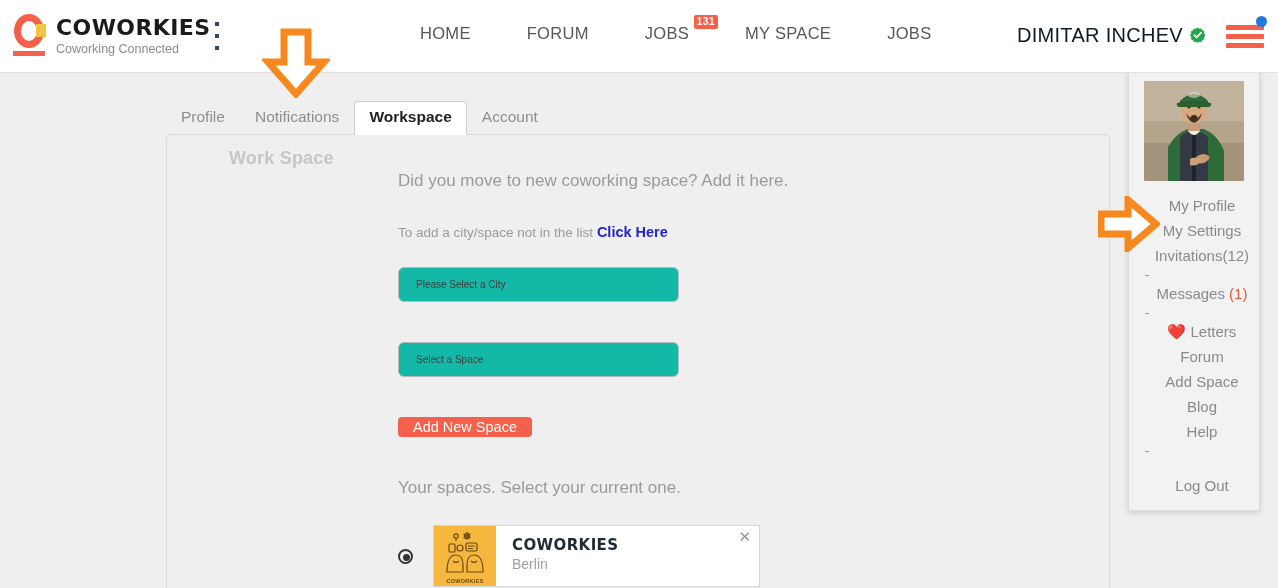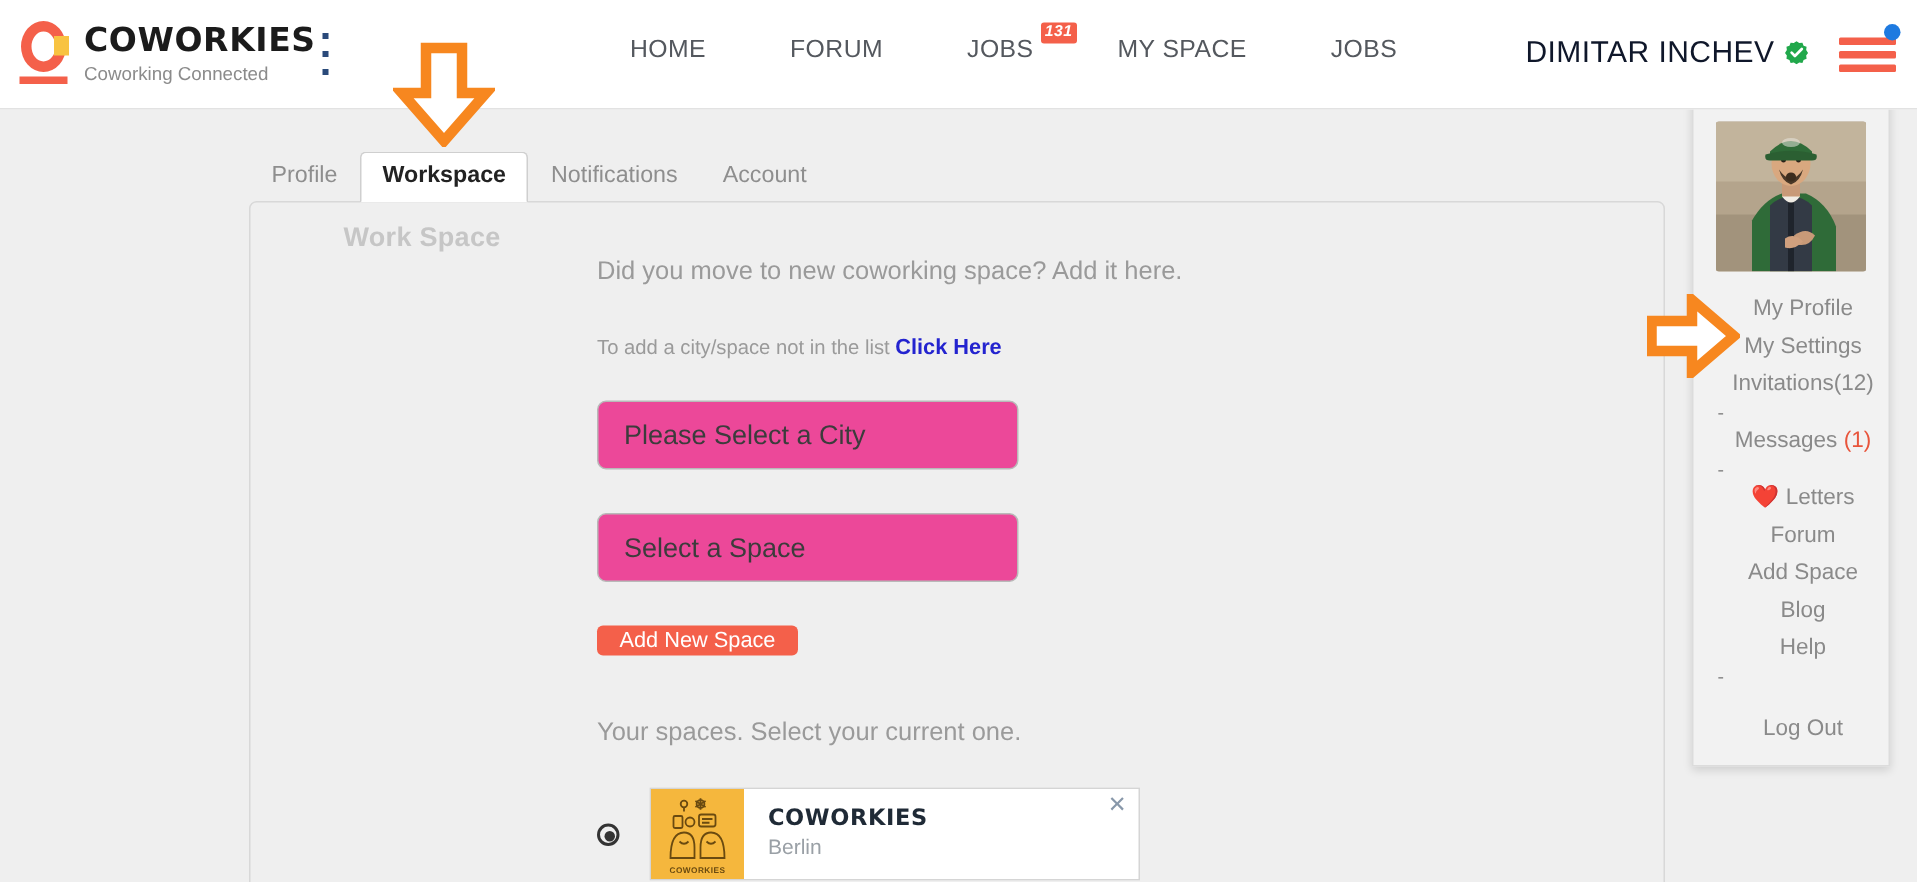--- a/index.html
+++ b/index.html
@@ -59,21 +59,21 @@
     display: flex; align-items: center; gap: 56px;
   }
   .mainnav a {
     font-size: 16.5px; color: #54585e; text-decoration: none;
     letter-spacing: 0.3px; position: relative; white-space: nowrap;
   }
   .jobs-badge {
     position: absolute; top: -9px; right: -29px;
     background: #f4604a; color: #fff;
     font-size: 10.5px; font-weight: bold;
-    border-radius: 2px; padding: 1px 3px 2px; line-height: 11px; font-style: italic;
+    border-radius: 2px; padding: 1px 3px 2px; line-height: 11px;
   }
 
   .user-area { position: absolute; right: 14px; top: 22px; display: flex; align-items: center; }
   .username {
     font-size: 20px; color: #0f172a; letter-spacing: 0.3px; margin-right: 7px;
   }
   .verified {
     width: 16px; height: 16px; position: relative; display: inline-block; margin-right: 20px;
   }
   .verified svg { display: block; }
@@ -128,25 +128,25 @@
     font-size: 17px; color: #9a9a9a;
   }
   .addline {
     position: absolute; left: 231px; top: 89px;
     font-size: 13.5px; color: #9a9a9a;
   }
   .addline a { color: #2323cf; font-weight: bold; text-decoration: none; font-size: 14.5px; }
 
   .selectbox {
     position: absolute; left: 231px;
-    width: 281px; height: 46px;
-    background: #ec4899;
+    width: 281px; height: 35px;
+    background: #14b8a6;
     border: 1px solid #b9b9b9;
     border-radius: 6px;
-    font-size: 18px; color: #3c3c3c;
+    font-size: 10px; color: #3c3c3c;
     display: flex; align-items: center; padding-left: 17px;
     cursor: pointer;
   }
   .selectbox.city { top: 132px; }
   .selectbox.space { top: 207px; }
 
   .addbtn {
     position: absolute; left: 231px; top: 282px;
     background: #f4604a; color: #ffffff;
     border: none; border-radius: 4px;
@@ -271,22 +271,22 @@
       <i></i>
         <i></i>
         <i></i>
       <span class="ham-dot"></span>
     </div>
   </div>
 </div>
 
 <div class="tabs">
   <div class="tab">Profile</div>
+  <div class="tab">Notifications</div>
   <div class="tab active">Workspace</div>
-  <div class="tab">Notifications</div>
   <div class="tab">Account</div>
 </div>
 
 <div class="panel">
 
   <div class="panel-title">Work Space</div>
 
   <div class="lead">Did you move to new coworking space? Add it here.</div>
 
   <div class="addline">

